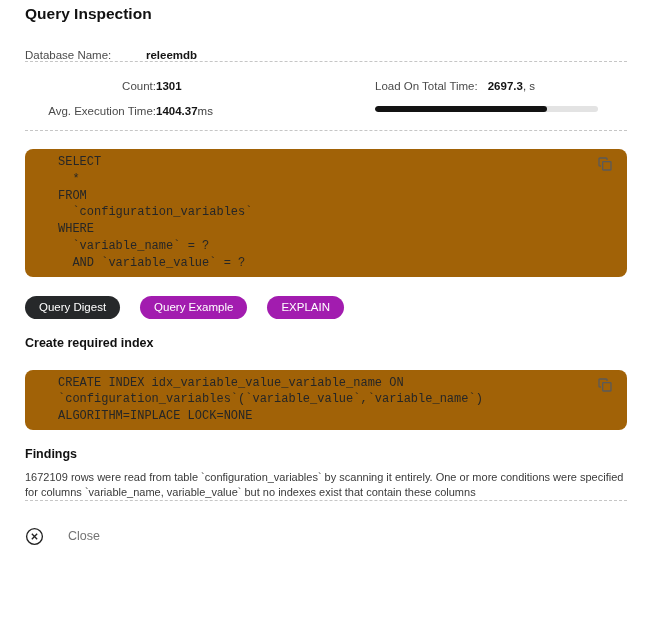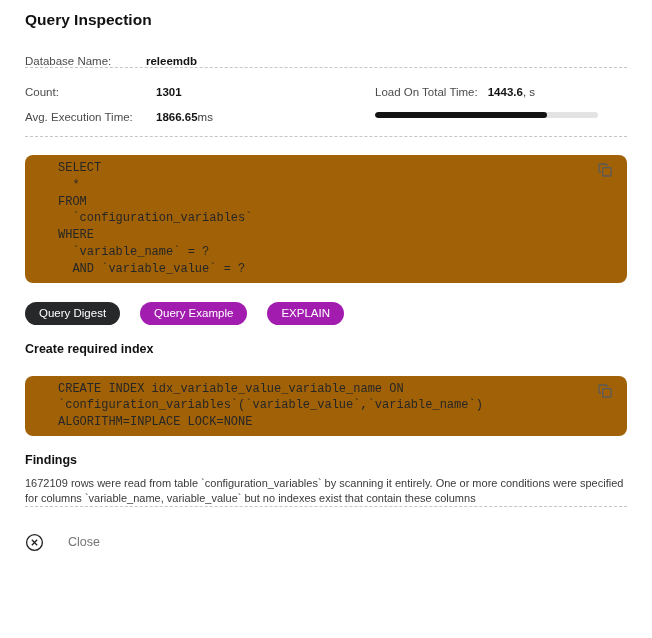--- a/index.html
+++ b/index.html
@@ -7,42 +7,42 @@
   body {
     width: 652px; height: 638px;
     background: #ffffff;
     font-family: "Liberation Sans", sans-serif;
     color: #1c1c1c;
     overflow: hidden;
   }
   .panel { padding: 0 25px; }
 
   .page-title {
-    margin: 0; padding-top: 11px;
+    margin: 0; padding-top: 5px;
     font-size: 15.5px; font-weight: 700; color: #111;
   }
 
   .kv-row { display: flex; align-items: baseline; font-size: 11.5px; }
   .kv-label { color: #4b4b4b; }
   .kv-value { font-weight: 700; color: #141414; }
   .kv-unit { font-weight: 400; color: #3d3d3d; }
 
   .db-row { margin-top: 26px; }
   .db-row .kv-label { width: 121px; flex: none; }
 
   hr.dashed {
     border: none; border-top: 1px dashed #c6c6c6;
     margin: 0; height: 0;
   }
   .sep-1 { margin-top: 12px; }
   .sep-2 { margin-top: 17px; }
   .sep-3 { margin-top: 18px; }
 
   .metrics { display: flex; margin-top: 18px; }
-  .metrics-left { width: 350px; flex: none; }
+  .metrics-left { width: 350px; flex: none; text-align: right; }
   .metrics-left .kv-row { margin-bottom: 13px; }
   .metrics-left .kv-label { width: 131px; flex: none; }
   .metrics-right { flex: 1; padding-top: 0; }
   .metrics-right .kv-label { margin-right: 10px; }
   .progress-track {
     margin-top: 14px;
     width: 223px; height: 6px;
     background: #e3e3e3; border-radius: 3px;
     overflow: hidden;
   }
@@ -115,28 +115,28 @@
   <hr class="dashed sep-1">
 
   <div class="metrics">
     <div class="metrics-left">
       <div class="kv-row">
         <span class="kv-label">Count:</span>
         <span class="kv-value">1301</span>
       </div>
       <div class="kv-row">
         <span class="kv-label">Avg. Execution Time:</span>
-        <span class="kv-value">1866.65</span>
+        <span class="kv-value">1404.37</span>
           <span class="kv-unit"> ms</span>
       </div>
     </div>
     <div class="metrics-right">
       <div class="kv-row">
         <span class="kv-label">Load On Total Time:</span>
-        <span class="kv-value">1443.6</span>
+        <span class="kv-value">2697.3</span>
           <span class="kv-unit">, s</span>
       </div>
       <div class="progress-track">
         <div class="progress-fill" style="width: 77%;"></div>
       </div>
     </div>
   </div>
 
   <hr class="dashed sep-2">
 

